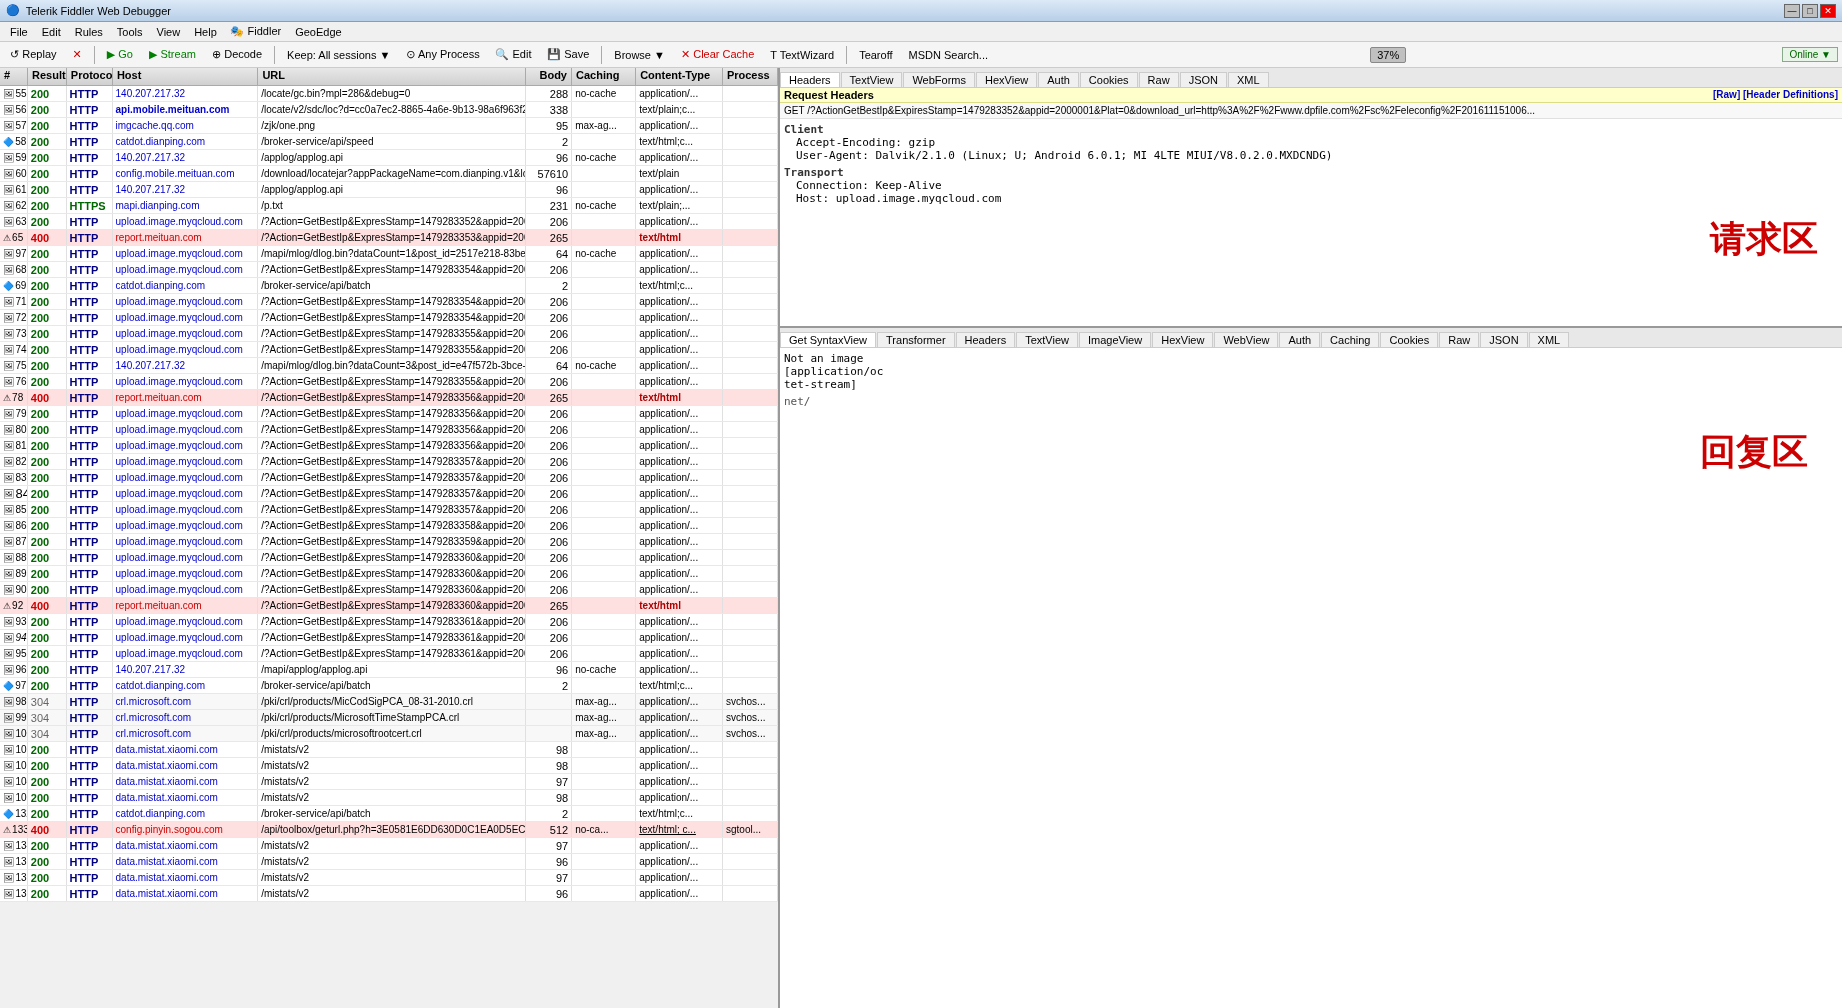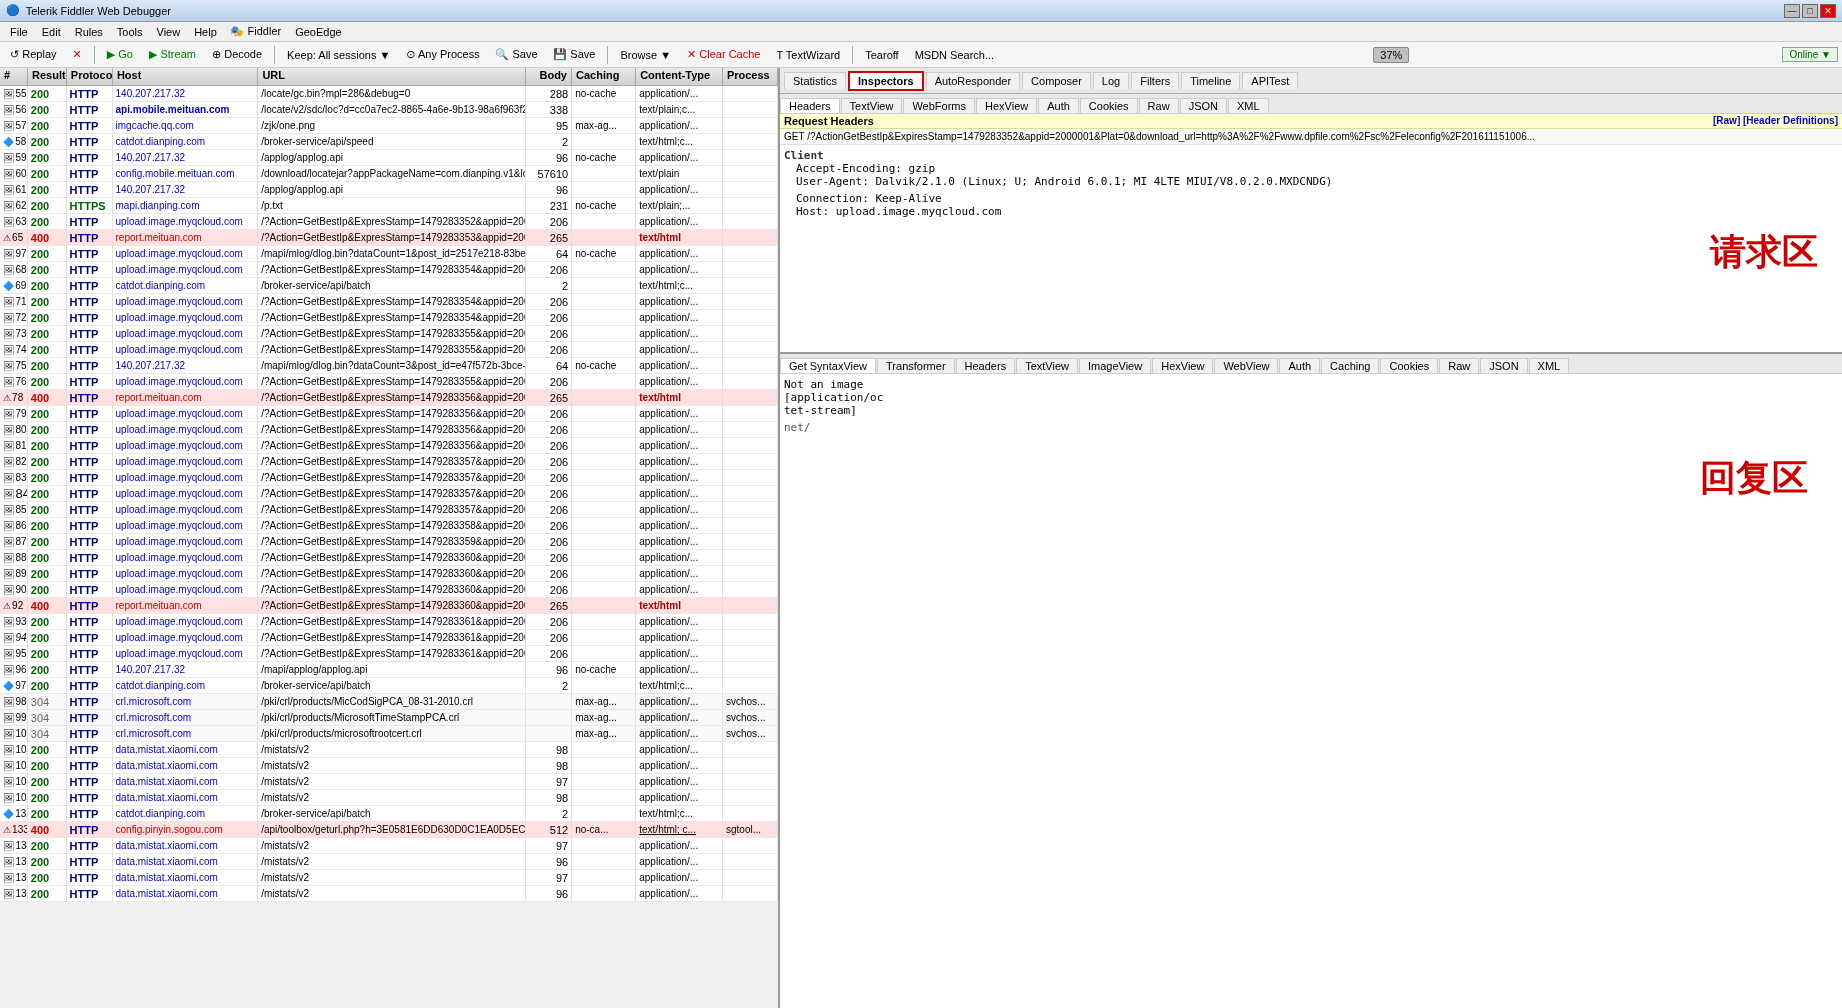--- a/index.html
+++ b/index.html
@@ -308,21 +308,21 @@
 <div id="toolbar">
   <button class="toolbar-btn">↺ Replay</button>
   <button class="toolbar-btn toolbar-red">✕</button>
   <span class="toolbar-sep"></span>
   <button class="toolbar-btn toolbar-green">▶ Go</button>
   <button class="toolbar-btn toolbar-green">▶ Stream</button>
   <button class="toolbar-btn">⊕ Decode</button>
   <span class="toolbar-sep"></span>
   <button class="toolbar-btn">Keep: All sessions ▼</button>
   <button class="toolbar-btn">⊙ Any Process</button>
-  <button class="toolbar-btn">🔍 Save</button>
+  <button class="toolbar-btn">🔍 Edit</button>
   <button class="toolbar-btn">💾 Save</button>
   <span class="toolbar-sep"></span>
   <button class="toolbar-btn">Browse ▼</button>
   <button class="toolbar-btn toolbar-red">✕ Clear Cache</button>
   <button class="toolbar-btn">T TextWizard</button>
   <span class="toolbar-sep"></span>
   <button class="toolbar-btn">Tearoff</button>
   <button class="toolbar-btn">MSDN Search...</button>
   <span style="flex:1"></span>
   <span class="percent-badge">37%</span>
@@ -1467,30 +1467,20 @@
           <div class="col-cell cell-ctype cell-ctype-text">
             <span class="" style="font-size:10px;">application/...</span>
           </div>
           <div class="col-cell cell-process" style="font-size: 10px;"></div>
         </div>
       </div>
   </div>
 
   <div id="right-panel">
 
-    <div id="inspector-tabs">
-        <div class="inspector-tab">Statistics</div>
-        <div class="inspector-tab active-red">Inspectors</div>
-        <div class="inspector-tab">AutoResponder</div>
-        <div class="inspector-tab">Composer</div>
-        <div class="inspector-tab">Log</div>
-        <div class="inspector-tab">Filters</div>
-        <div class="inspector-tab">Timeline</div>
-        <div class="inspector-tab">APITest</div>
-      </div>
 
     <div id="request-panel">
       <div id="request-subtabs">
           <div class="subtab active">Headers</div>
           <div class="subtab">TextView</div>
           <div class="subtab">WebForms</div>
           <div class="subtab">HexView</div>
           <div class="subtab">Auth</div>
           <div class="subtab">Cookies</div>
           <div class="subtab">Raw</div>
@@ -1513,20 +1503,21 @@
           <div class="request-kv">
             <span>Accept-Encoding: </span>
             <span>gzip</span>
           </div>
           <div class="request-kv">
             <span>User-Agent: </span>
             <span>Dalvik/2.1.0 (Linux; U; Android 6.0.1; MI 4LTE MIUI/V8.0.2.0.MXDCNDG)</span>
           </div>
         </div>
         <div class="request-section">
+          <div class="request-section-title">Transport</div>
           <div class="request-kv">
             <span>Connection: </span>
             <span>Keep-Alive</span>
           </div>
           <div class="request-kv">
             <span>Host: </span>
             <span>upload.image.myqcloud.com</span>
           </div>
         </div>
 

